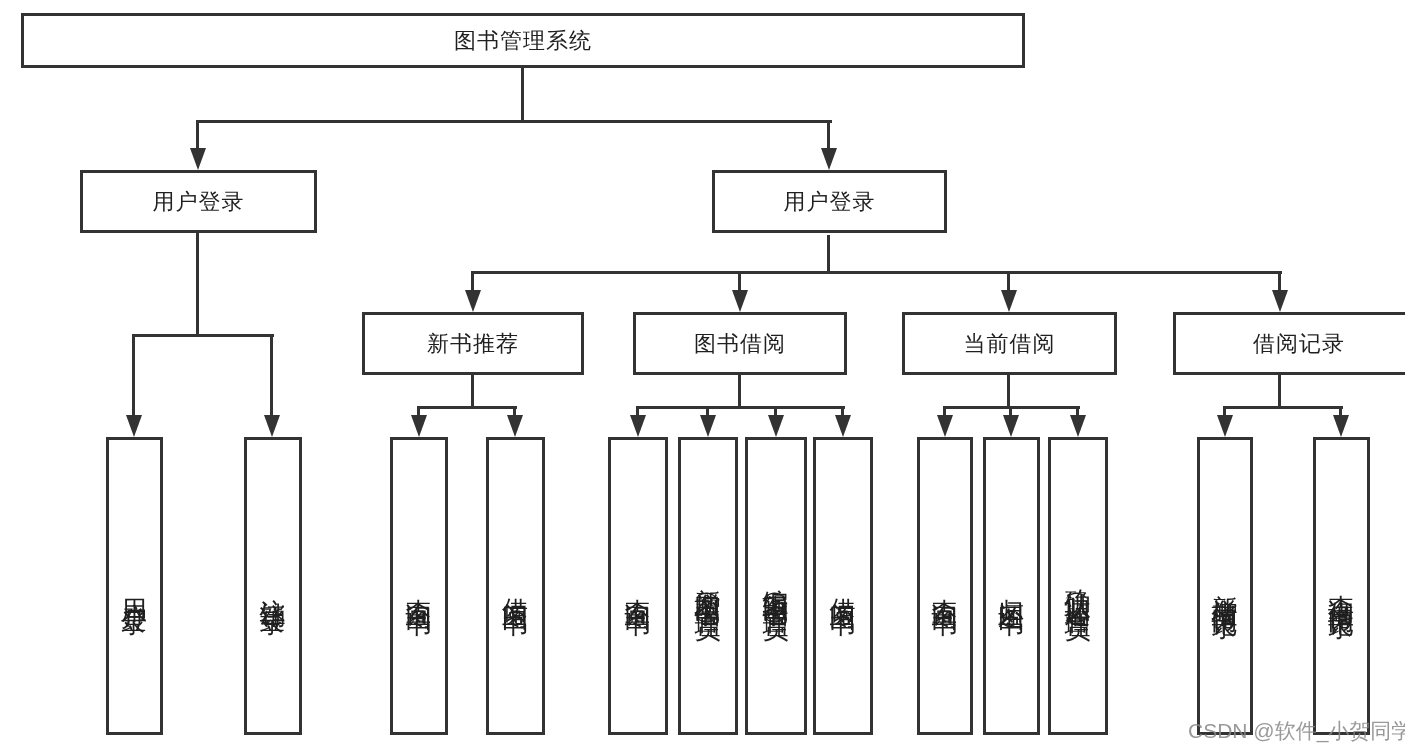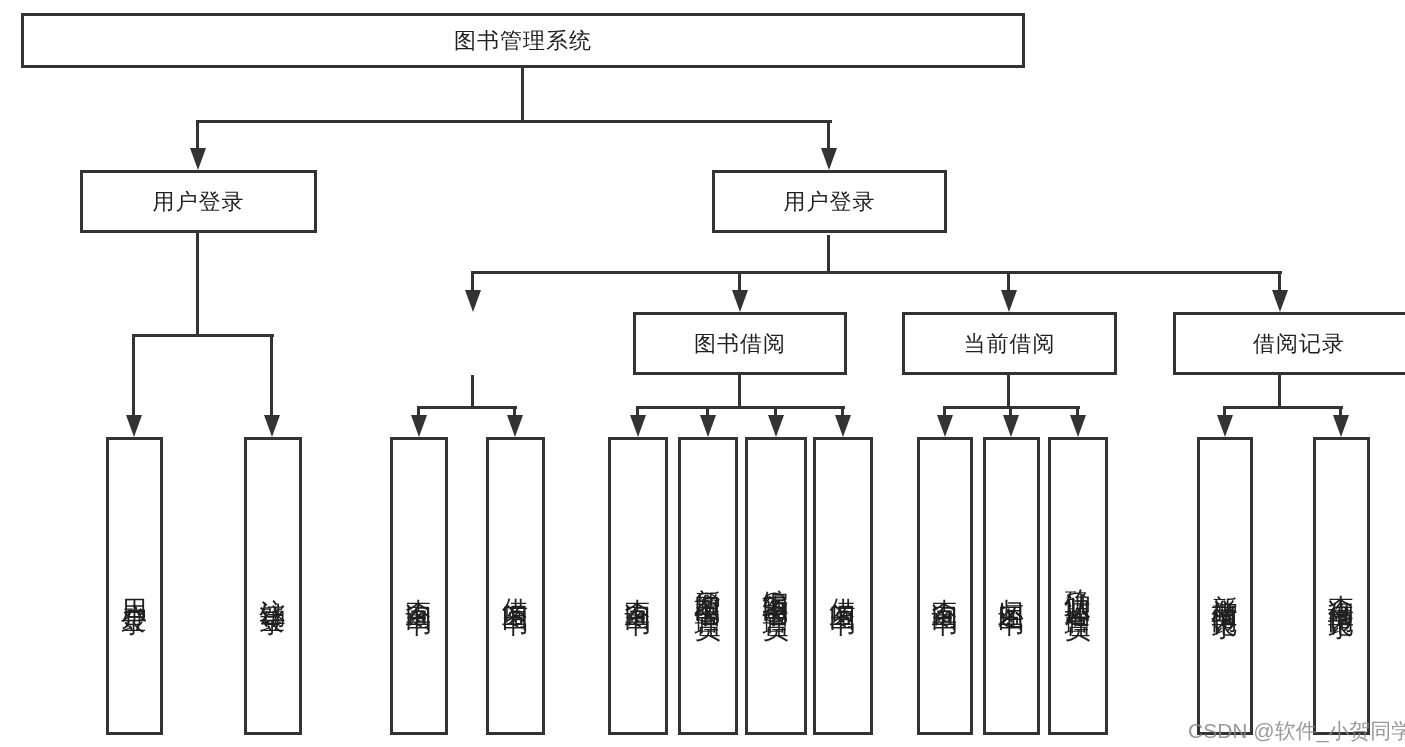--- a/index.html
+++ b/index.html
@@ -93,20 +93,23 @@
   <div class="hline" style="left:471px; top:271px; width:811px;"></div>
   <div class="vline" style="left:471px; top:271px; height:19px;"></div>
   <div class="arrow" style="left:465px; top:290px;"></div>
   <div class="vline" style="left:738px; top:271px; height:19px;"></div>
   <div class="arrow" style="left:732px; top:290px;"></div>
   <div class="vline" style="left:1007px; top:271px; height:19px;"></div>
   <div class="arrow" style="left:1001px; top:290px;"></div>
   <div class="vline" style="left:1278px; top:271px; height:19px;"></div>
   <div class="arrow" style="left:1272px; top:290px;"></div>
 
+  <div class="box h" style="left:362px; top:312px; width:222px; height:63px;">
+    <span>新书推荐</span>
+  </div>
   <div class="box h" style="left:902px; top:312px; width:215px; height:63px;">
     <span>当前借阅</span>
   </div>
   <div class="box h" style="left:633px; top:312px; width:214px; height:63px;">
     <span>图书借阅</span>
   </div>
   <div class="box h" style="left:1173px; top:312px; width:252px; height:63px;">
     <span>借阅记录</span>
   </div>
 

